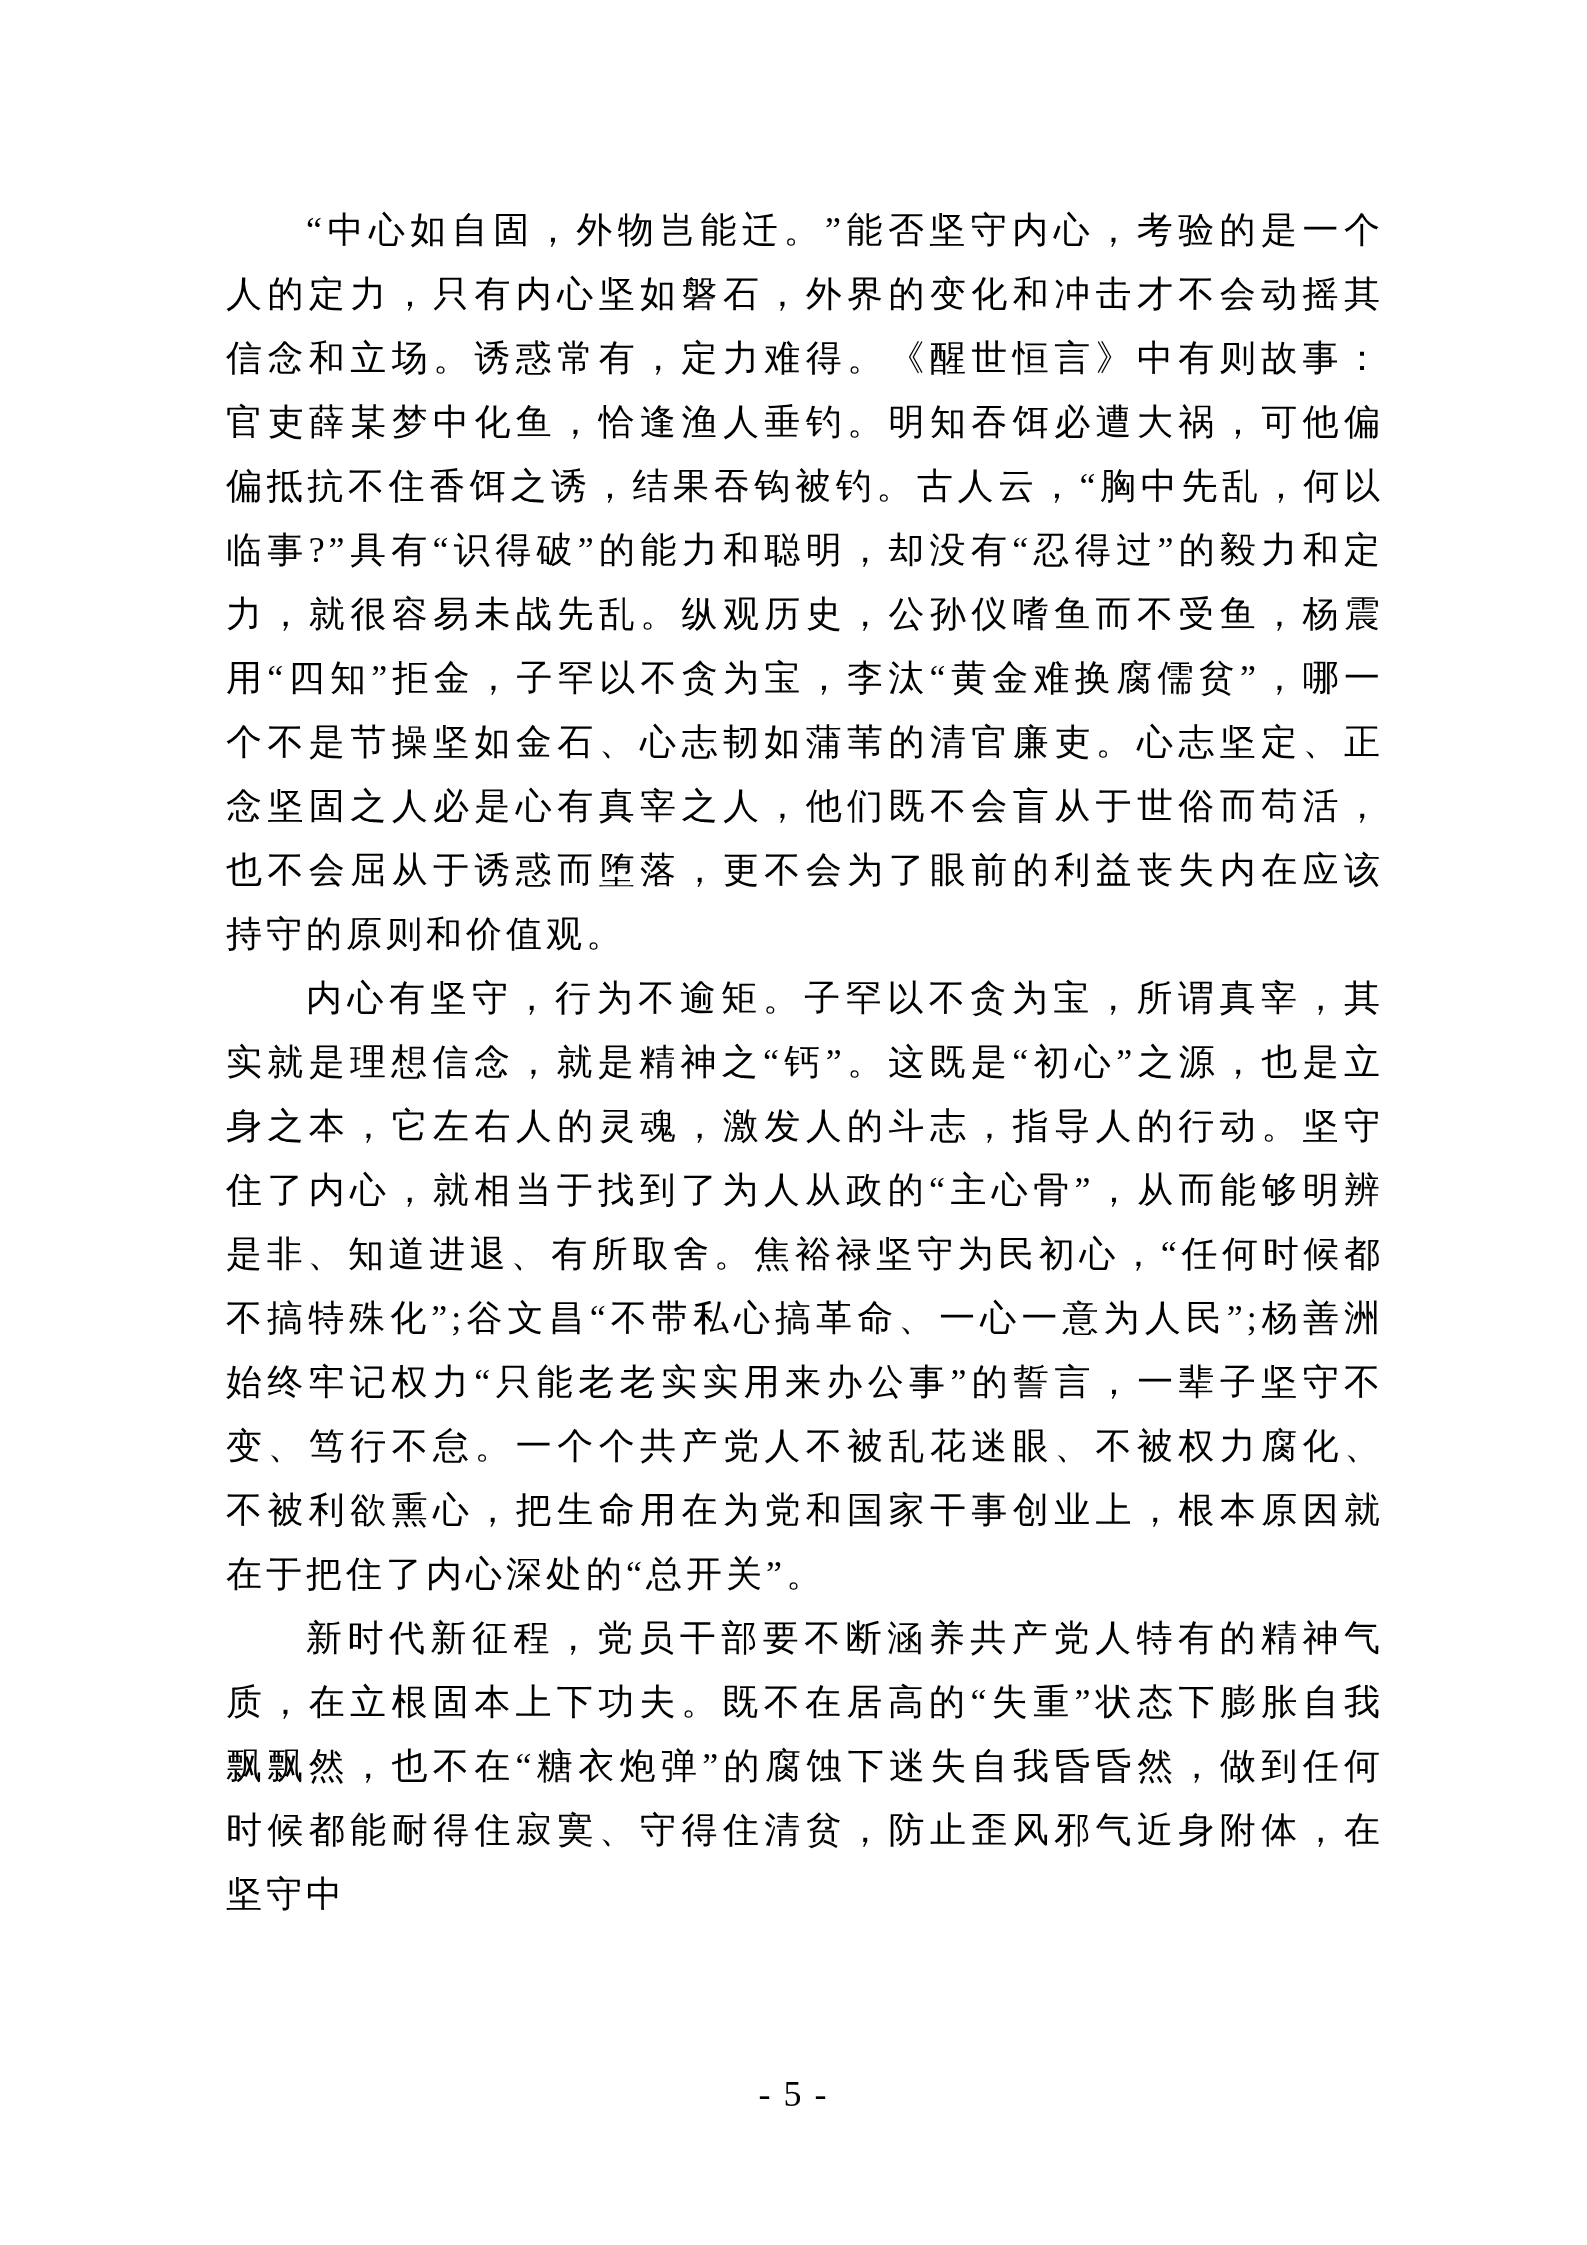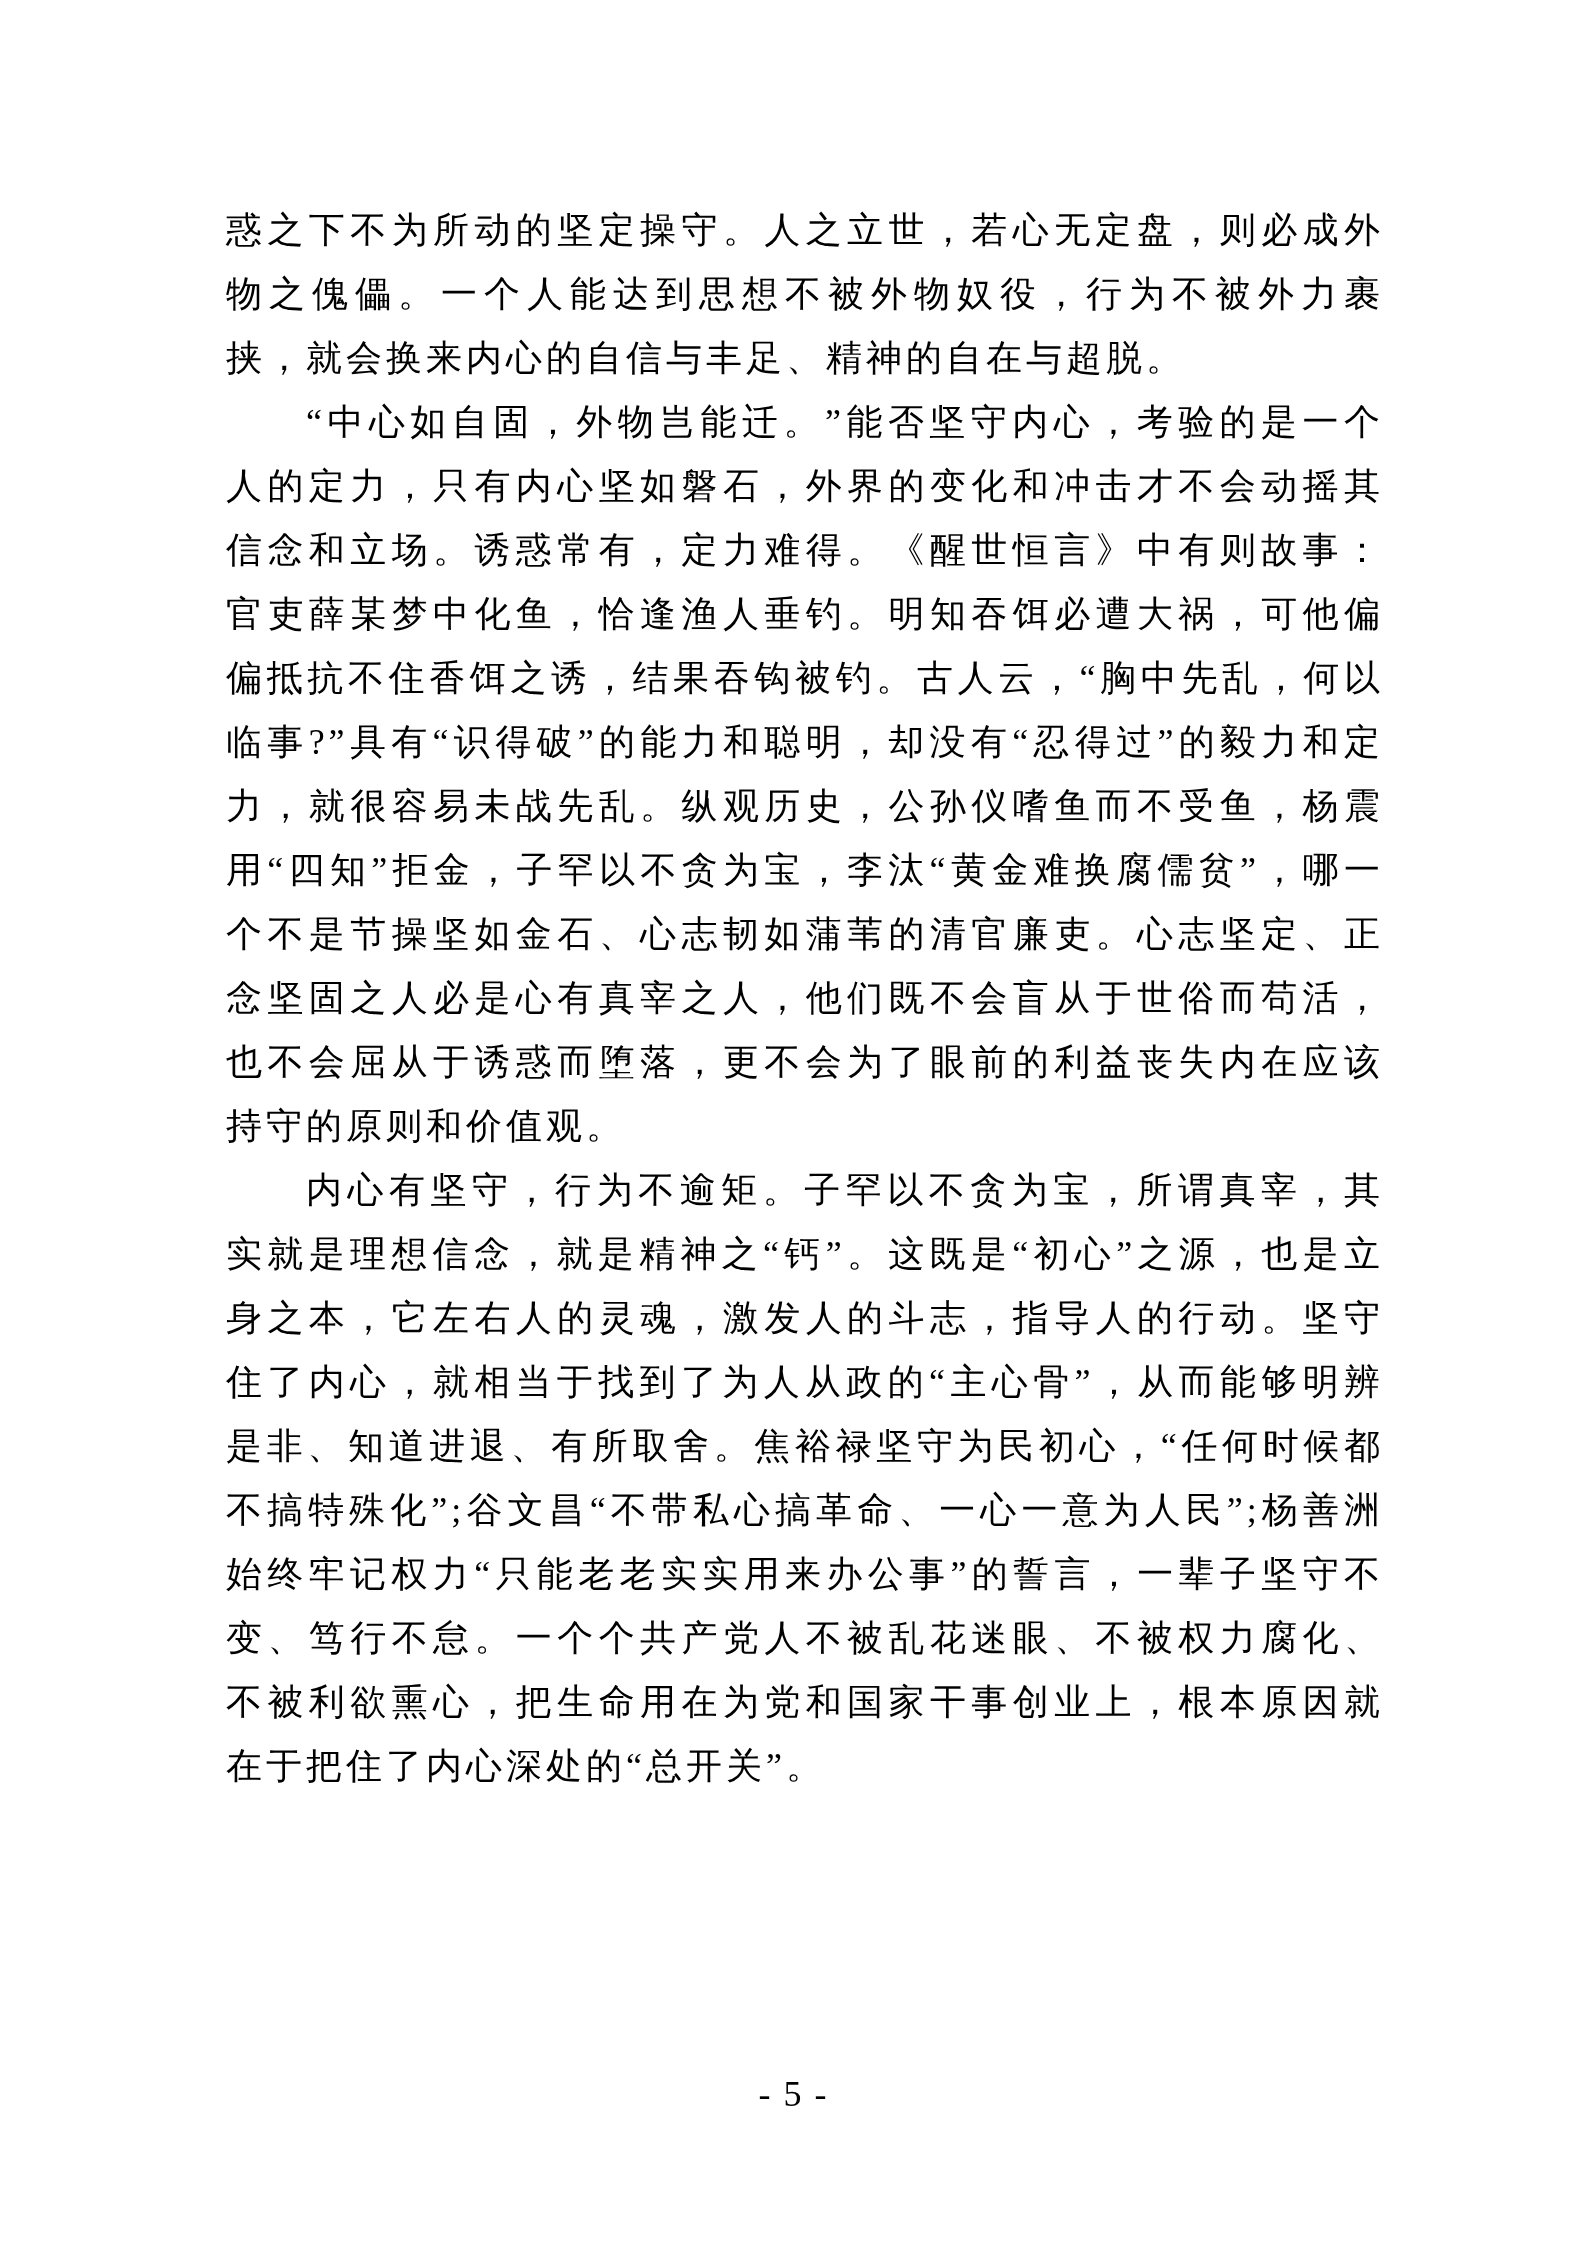--- a/index.html
+++ b/index.html
@@ -45,20 +45,20 @@
     font-size: 36px;
     line-height: 44px;
     letter-spacing: 2px;
   }
 </style>
 </head>
 <body>
 
 <div class="page">
   <div class="text-block" id="paragraphs">
-      <p class="para">惑之下不为所动的坚定操守。人之立世，若心无定盘，则必成外物之傀儡。一个人能达到思想不被外物奴役，行为不被外力裹挟，就会换来内心的自信与丰足、精神的自在与超脱。</p>
       <p class="para indent">“中心如自固，外物岂能迁。”能否坚守内心，考验的是一个人的定力，只有内心坚如磐石，外界的变化和冲击才不会动摇其信念和立场。诱惑常有，定力难得。《醒世恒言》中有则故事：官吏薛某梦中化鱼，恰逢渔人垂钓。明知吞饵必遭大祸，可他偏偏抵抗不住香饵之诱，结果吞钩被钓。古人云，“胸中先乱，何以临事?”具有“识得破”的能力和聪明，却没有“忍得过”的毅力和定力，就很容易未战先乱。纵观历史，公孙仪嗜鱼而不受鱼，杨震用“四知”拒金，子罕以不贪为宝，李汰“黄金难换腐儒贫”，哪一个不是节操坚如金石、心志韧如蒲苇的清官廉吏。心志坚定、正念坚固之人必是心有真宰之人，他们既不会盲从于世俗而苟活，也不会屈从于诱惑而堕落，更不会为了眼前的利益丧失内在应该持守的原则和价值观。</p>
       <p class="para indent">内心有坚守，行为不逾矩。子罕以不贪为宝，所谓真宰，其实就是理想信念，就是精神之“钙”。这既是“初心”之源，也是立身之本，它左右人的灵魂，激发人的斗志，指导人的行动。坚守住了内心，就相当于找到了为人从政的“主心骨”，从而能够明辨是非、知道进退、有所取舍。焦裕禄坚守为民初心，“任何时候都不搞特殊化”;谷文昌“不带私心搞革命、一心一意为人民”;杨善洲始终牢记权力“只能老老实实用来办公事”的誓言，一辈子坚守不变、笃行不怠。一个个共产党人不被乱花迷眼、不被权力腐化、不被利欲熏心，把生命用在为党和国家干事创业上，根本原因就在于把住了内心深处的“总开关”。</p>
+      <p class="para indent">新时代新征程，党员干部要不断涵养共产党人特有的精神气质，在立根固本上下功夫。既不在居高的“失重”状态下膨胀自我飘飘然，也不在“糖衣炮弹”的腐蚀下迷失自我昏昏然，做到任何时候都能耐得住寂寞、守得住清贫，防止歪风邪气近身附体，在坚守中</p>
     </div>
   <div class="footer">
     <span>- 5 -</span>
   </div>
 </div>
 
 </body></html>

